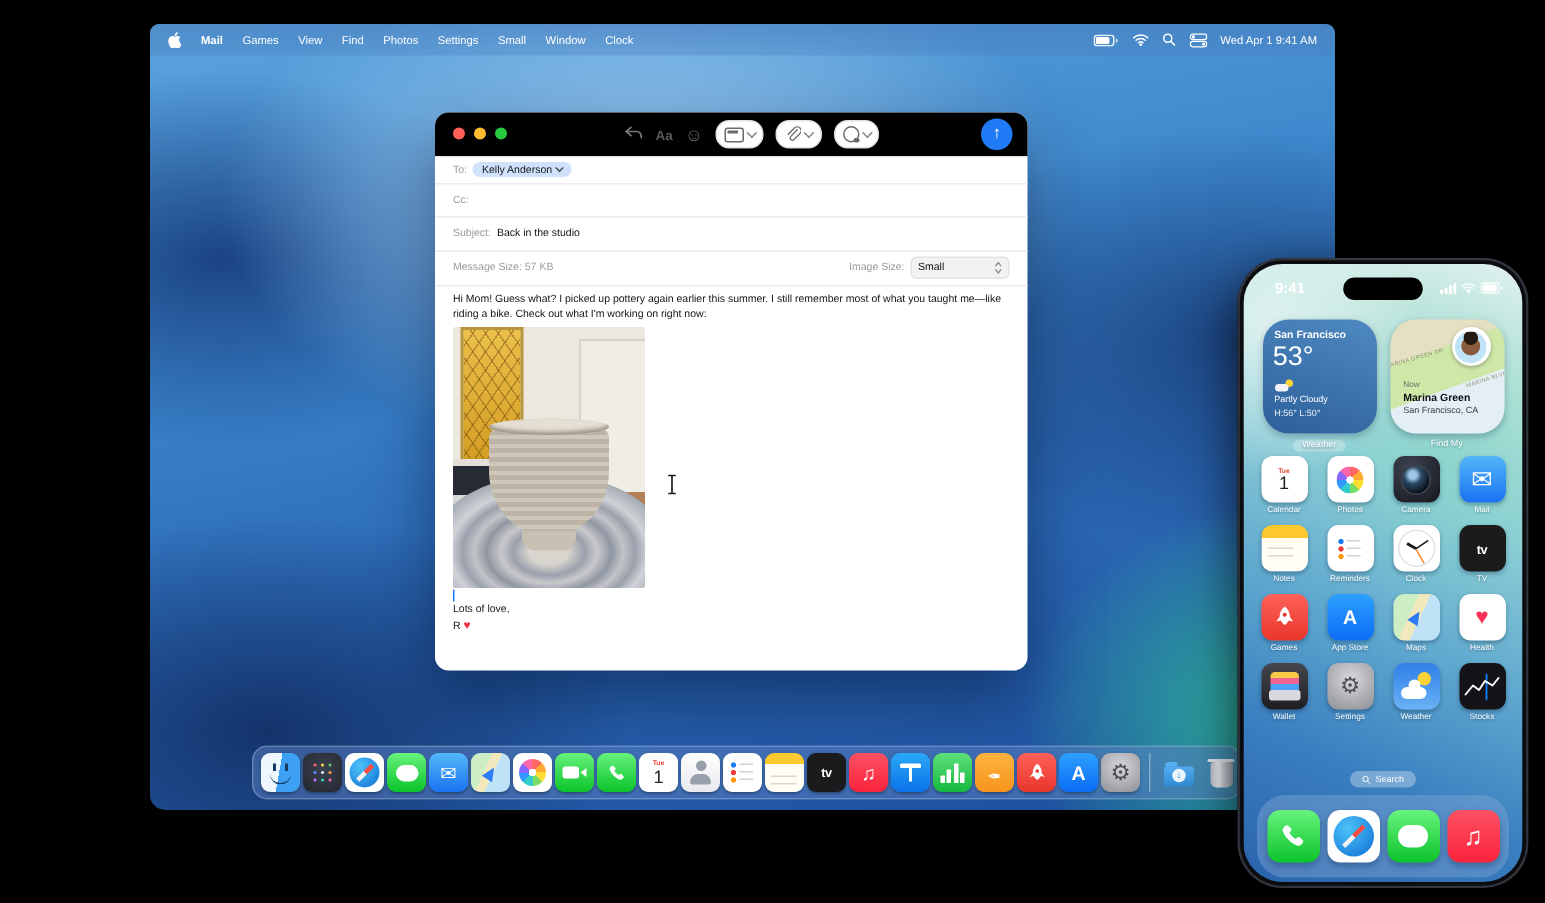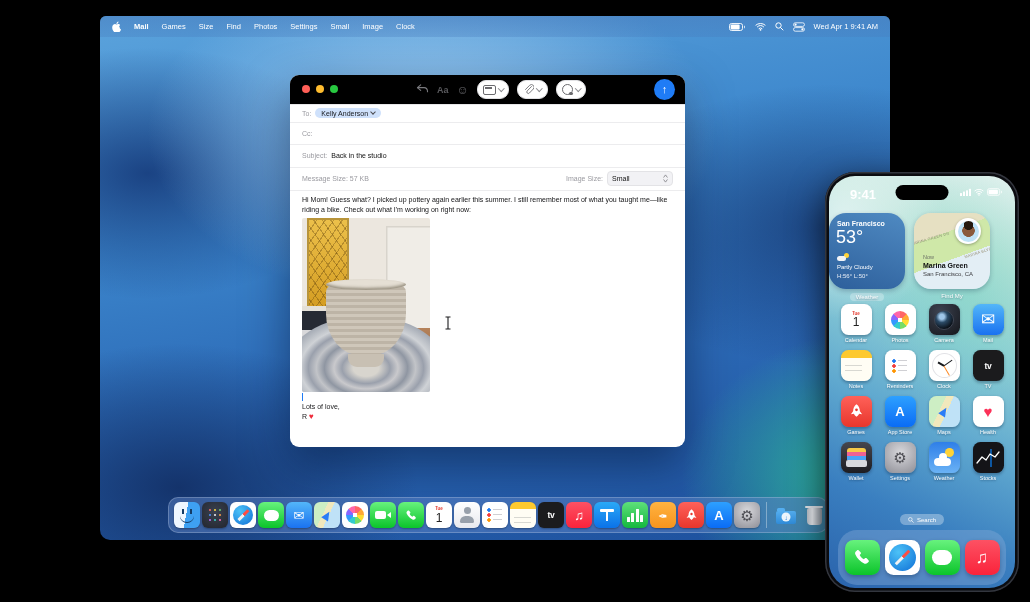--- a/index.html
+++ b/index.html
@@ -114,24 +114,24 @@
 .binrim{position:absolute;top:-2px;left:-1.5px;width:18px;height:2px;background:#e4e8ee;border-radius:1px}
 .di.clear{box-shadow:none;overflow:visible}
 
 .phone{position:absolute;left:825px;top:172px;width:194px;height:420px;background:#0b0c10;border-radius:30px;box-shadow:0 12px 35px rgba(0,0,0,.7),inset 0 0 0 1.5px #33363e;z-index:5}
 .pscreen{position:absolute;left:4px;top:4px;width:186px;height:412px;border-radius:26px;overflow:hidden;
 background:
  radial-gradient(120% 55% at 8% 10%, rgba(255,255,255,.6), transparent 45%),
  radial-gradient(90% 50% at 75% 28%, rgba(125,214,192,.45), transparent 60%),
  linear-gradient(205deg,#e3f2ef 0%,#b9e3da 18%,#8fd0d6 36%,#5fa8cf 58%,#3a7fc0 78%,#2a63ac 100%)}
 .pstatus{position:absolute;top:9px;left:0;right:0;height:16px;color:#fff}
-.ptime{position:absolute;left:21px;top:2px;font-size:13px;font-weight:700}
+.ptime{position:absolute;left:21px;top:2px;font-size:10px;font-weight:700}
 .island{position:absolute;left:50%;top:0;transform:translateX(-50%);width:53px;height:15px;background:#000;border-radius:8px}
 .pstat-ics{position:absolute;right:12px;top:3px;display:flex;align-items:center;gap:3px}
-.widgets{position:absolute;top:37px;left:0;right:0;display:flex;justify-content:flex-start;gap:9px}
+.widgets{position:absolute;top:37px;left:0;right:0;display:flex;justify-content:center;gap:9px}
 .wslot{display:flex;flex-direction:column;align-items:center}
 .widget{width:76px;height:76px;border-radius:17px;position:relative;overflow:hidden;box-shadow:0 2px 5px rgba(0,20,50,.25)}
 .w-weather{background:linear-gradient(200deg,#4f8ac2,#2d5f9b)}
 .ww-city{position:absolute;left:8px;top:7px;font-size:7px;color:#fff;font-weight:600}
 .ww-temp{position:absolute;left:7px;top:14px;font-size:18px;color:#fff;font-weight:300}
 .ww-ic{position:absolute;left:8px;top:40px;width:12px;height:8px}
 .ww-sun{position:absolute;right:0;top:0;width:5px;height:5px;border-radius:50%;background:#ffd338}
 .ww-cl{position:absolute;left:0;bottom:0;width:9px;height:5px;border-radius:4px;background:#f2f4f7}
 .ww-cond{position:absolute;left:8px;top:51px;font-size:6px;color:#fff}
 .ww-hilo{position:absolute;left:8px;top:60px;font-size:6px;color:#e8eef6}
@@ -184,26 +184,26 @@
 
     <div class="menubar">
       <div class="mb-left">
         <span class="mb-ic">
             <svg width="9" height="11" viewBox="0 0 12 14">
               <path fill="#fff" d="M9.6 7.4c0-1.6 1.3-2.4 1.4-2.4-.8-1.1-2-1.3-2.4-1.3-1-.1-2 .6-2.5.6s-1.3-.6-2.2-.6C2.7 3.8 1.5 4.5.9 5.7c-1.3 2.2-.3 5.5.9 7.3.6.9 1.3 1.9 2.3 1.8.9 0 1.3-.6 2.4-.6s1.4.6 2.4.6 1.6-.9 2.2-1.8c.7-1 1-2 1-2.1 0 0-1.9-.7-1.9-2.9zM7.9 2.6c.5-.6.8-1.4.7-2.2-.7 0-1.5.5-2 1.1-.4.5-.8 1.3-.7 2.1.8.1 1.6-.4 2-1z"></path>
             </svg>
           </span>
         <span class="mb-it mb-bold">Mail</span>
         <span class="mb-it">Games</span>
-        <span class="mb-it">Size</span>
+        <span class="mb-it">View</span>
         <span class="mb-it">Find</span>
         <span class="mb-it">Photos</span>
         <span class="mb-it">Settings</span>
         <span class="mb-it">Small</span>
-        <span class="mb-it">Image</span>
+        <span class="mb-it">Window</span>
         <span class="mb-it">Clock</span>
       </div>
       <div class="mb-right">
         <span class="mb-ic">
             <svg width="17" height="8" viewBox="0 0 17 8">
               <rect x=".5" y=".5" width="13" height="7" rx="2" fill="none" stroke="rgba(255,255,255,.9)"></rect>
               <rect x="1.6" y="1.6" width="9" height="4.8" rx="1" fill="#fff"></rect>
               <path d="M15 2.5v3a1.6 1.6 0 0 0 0-3z" fill="rgba(255,255,255,.8)"></path>
             </svg>
           </span>

